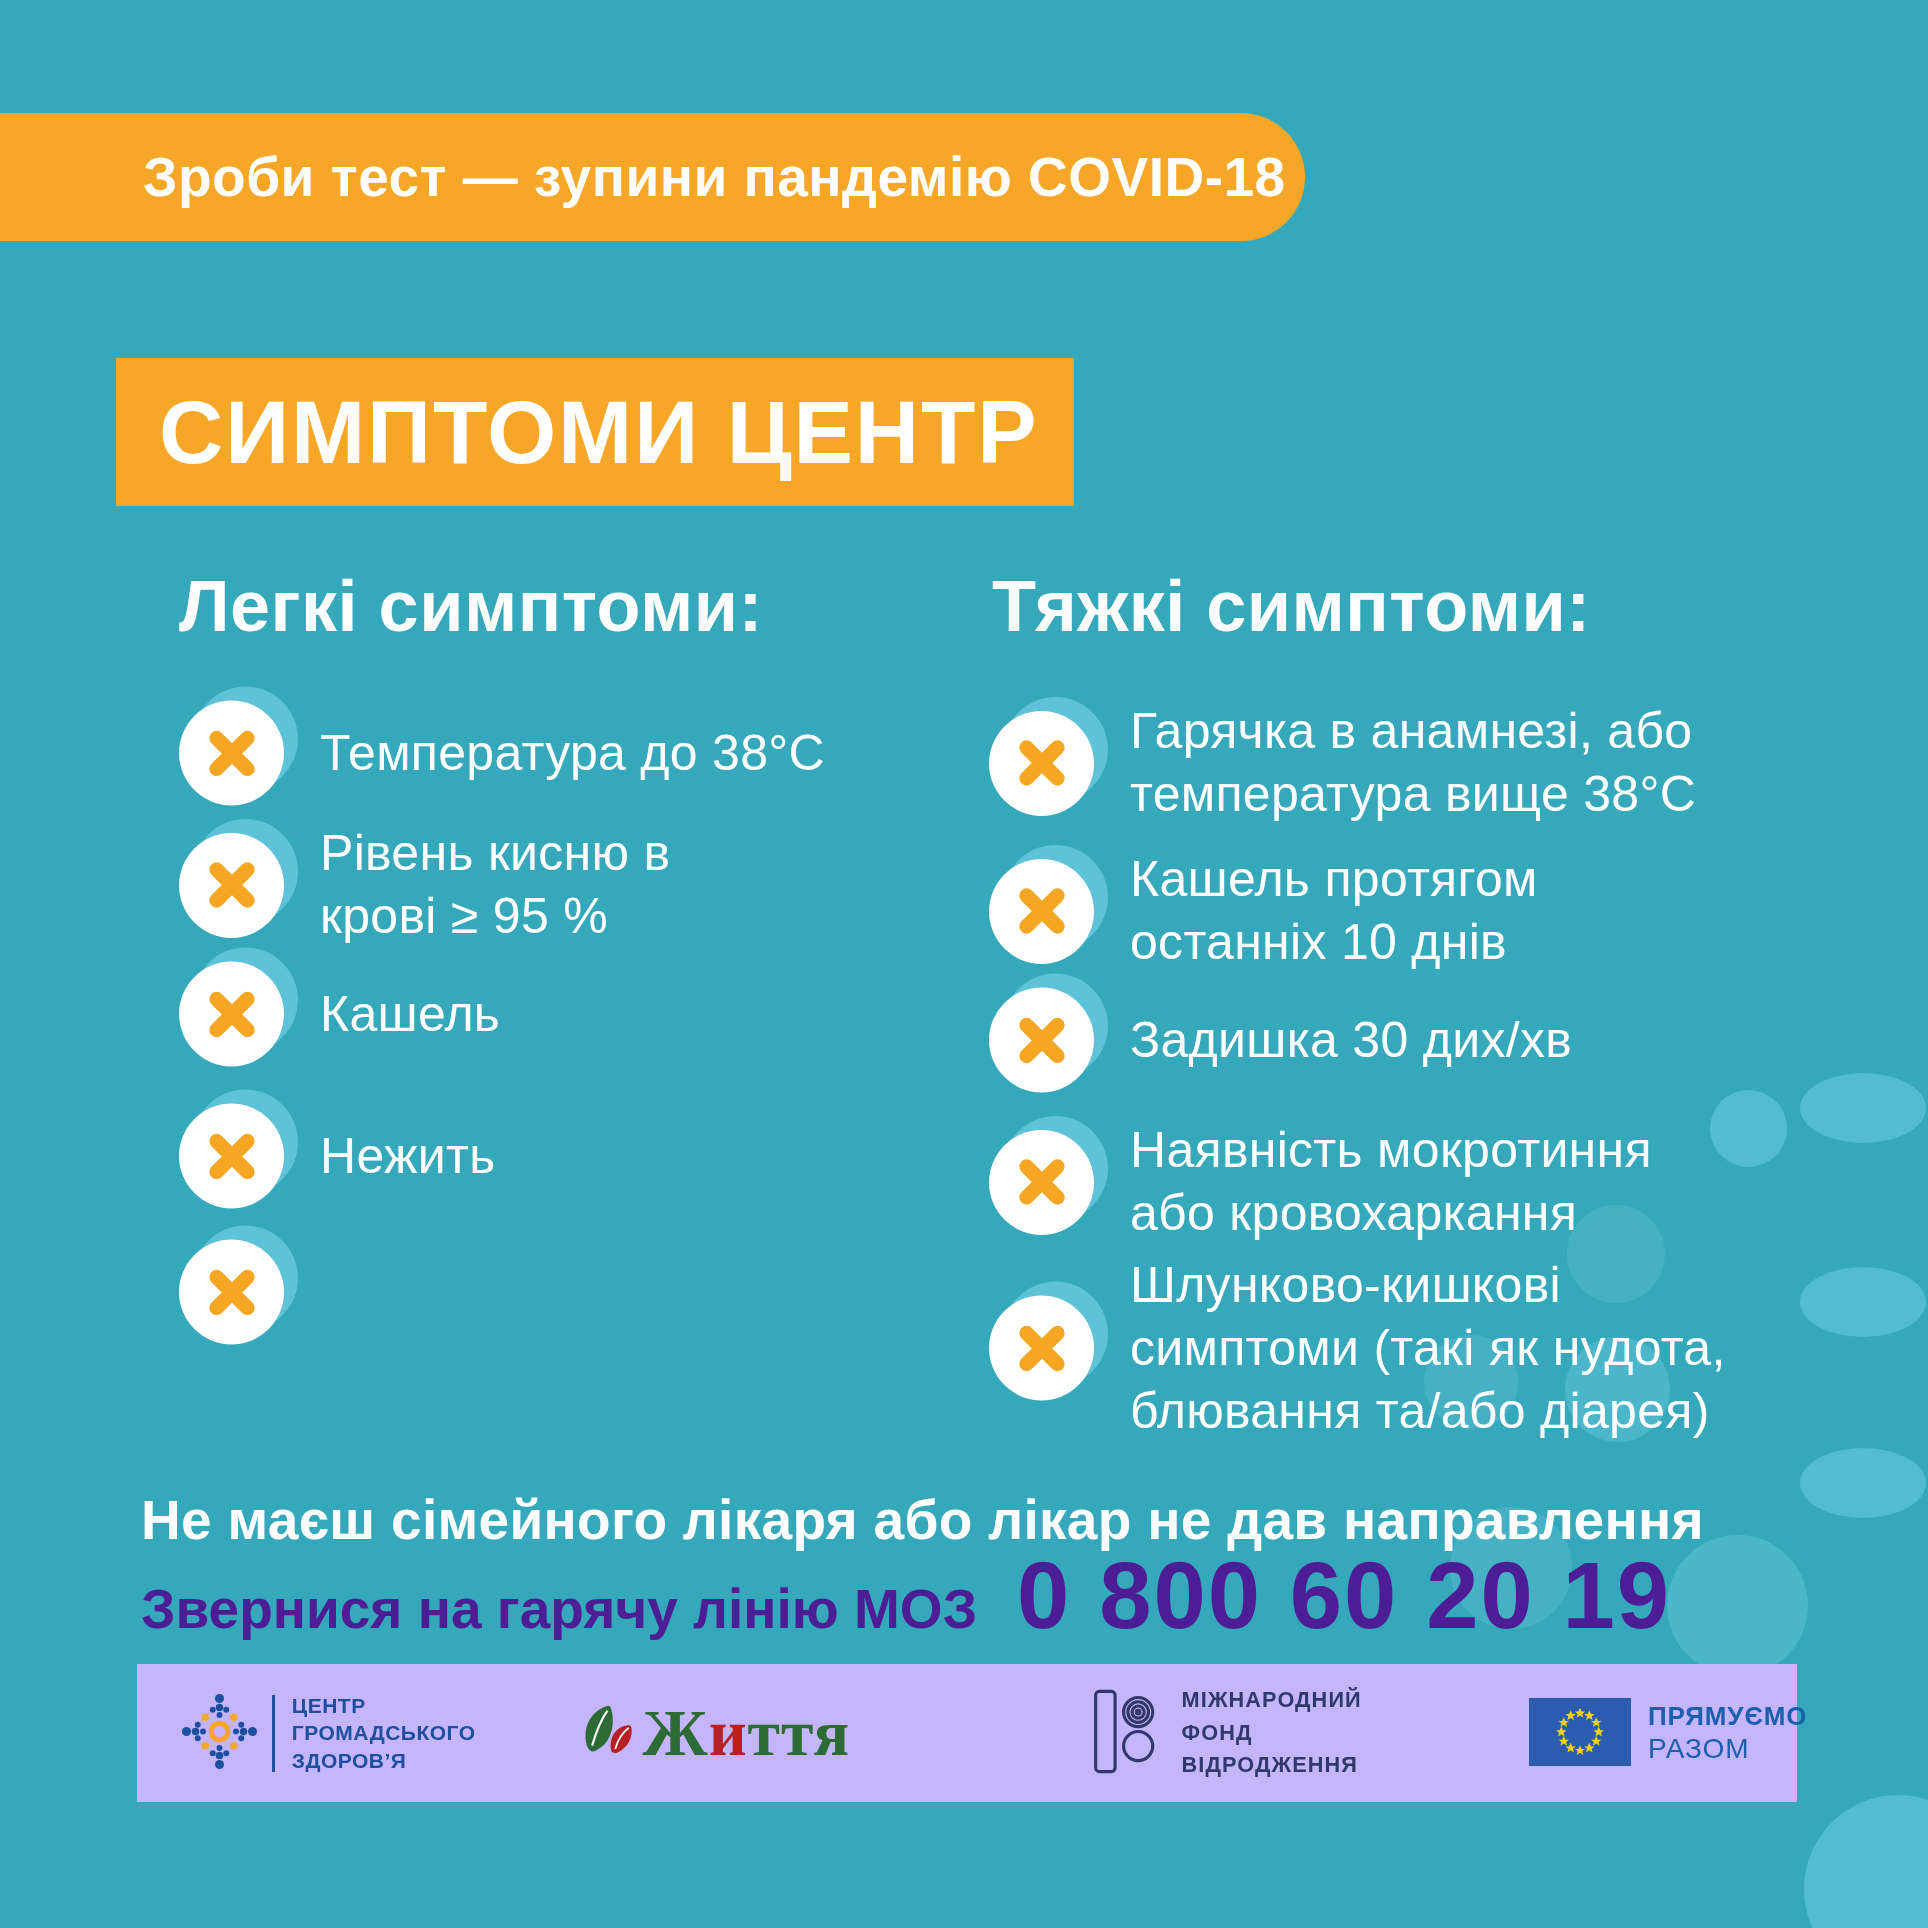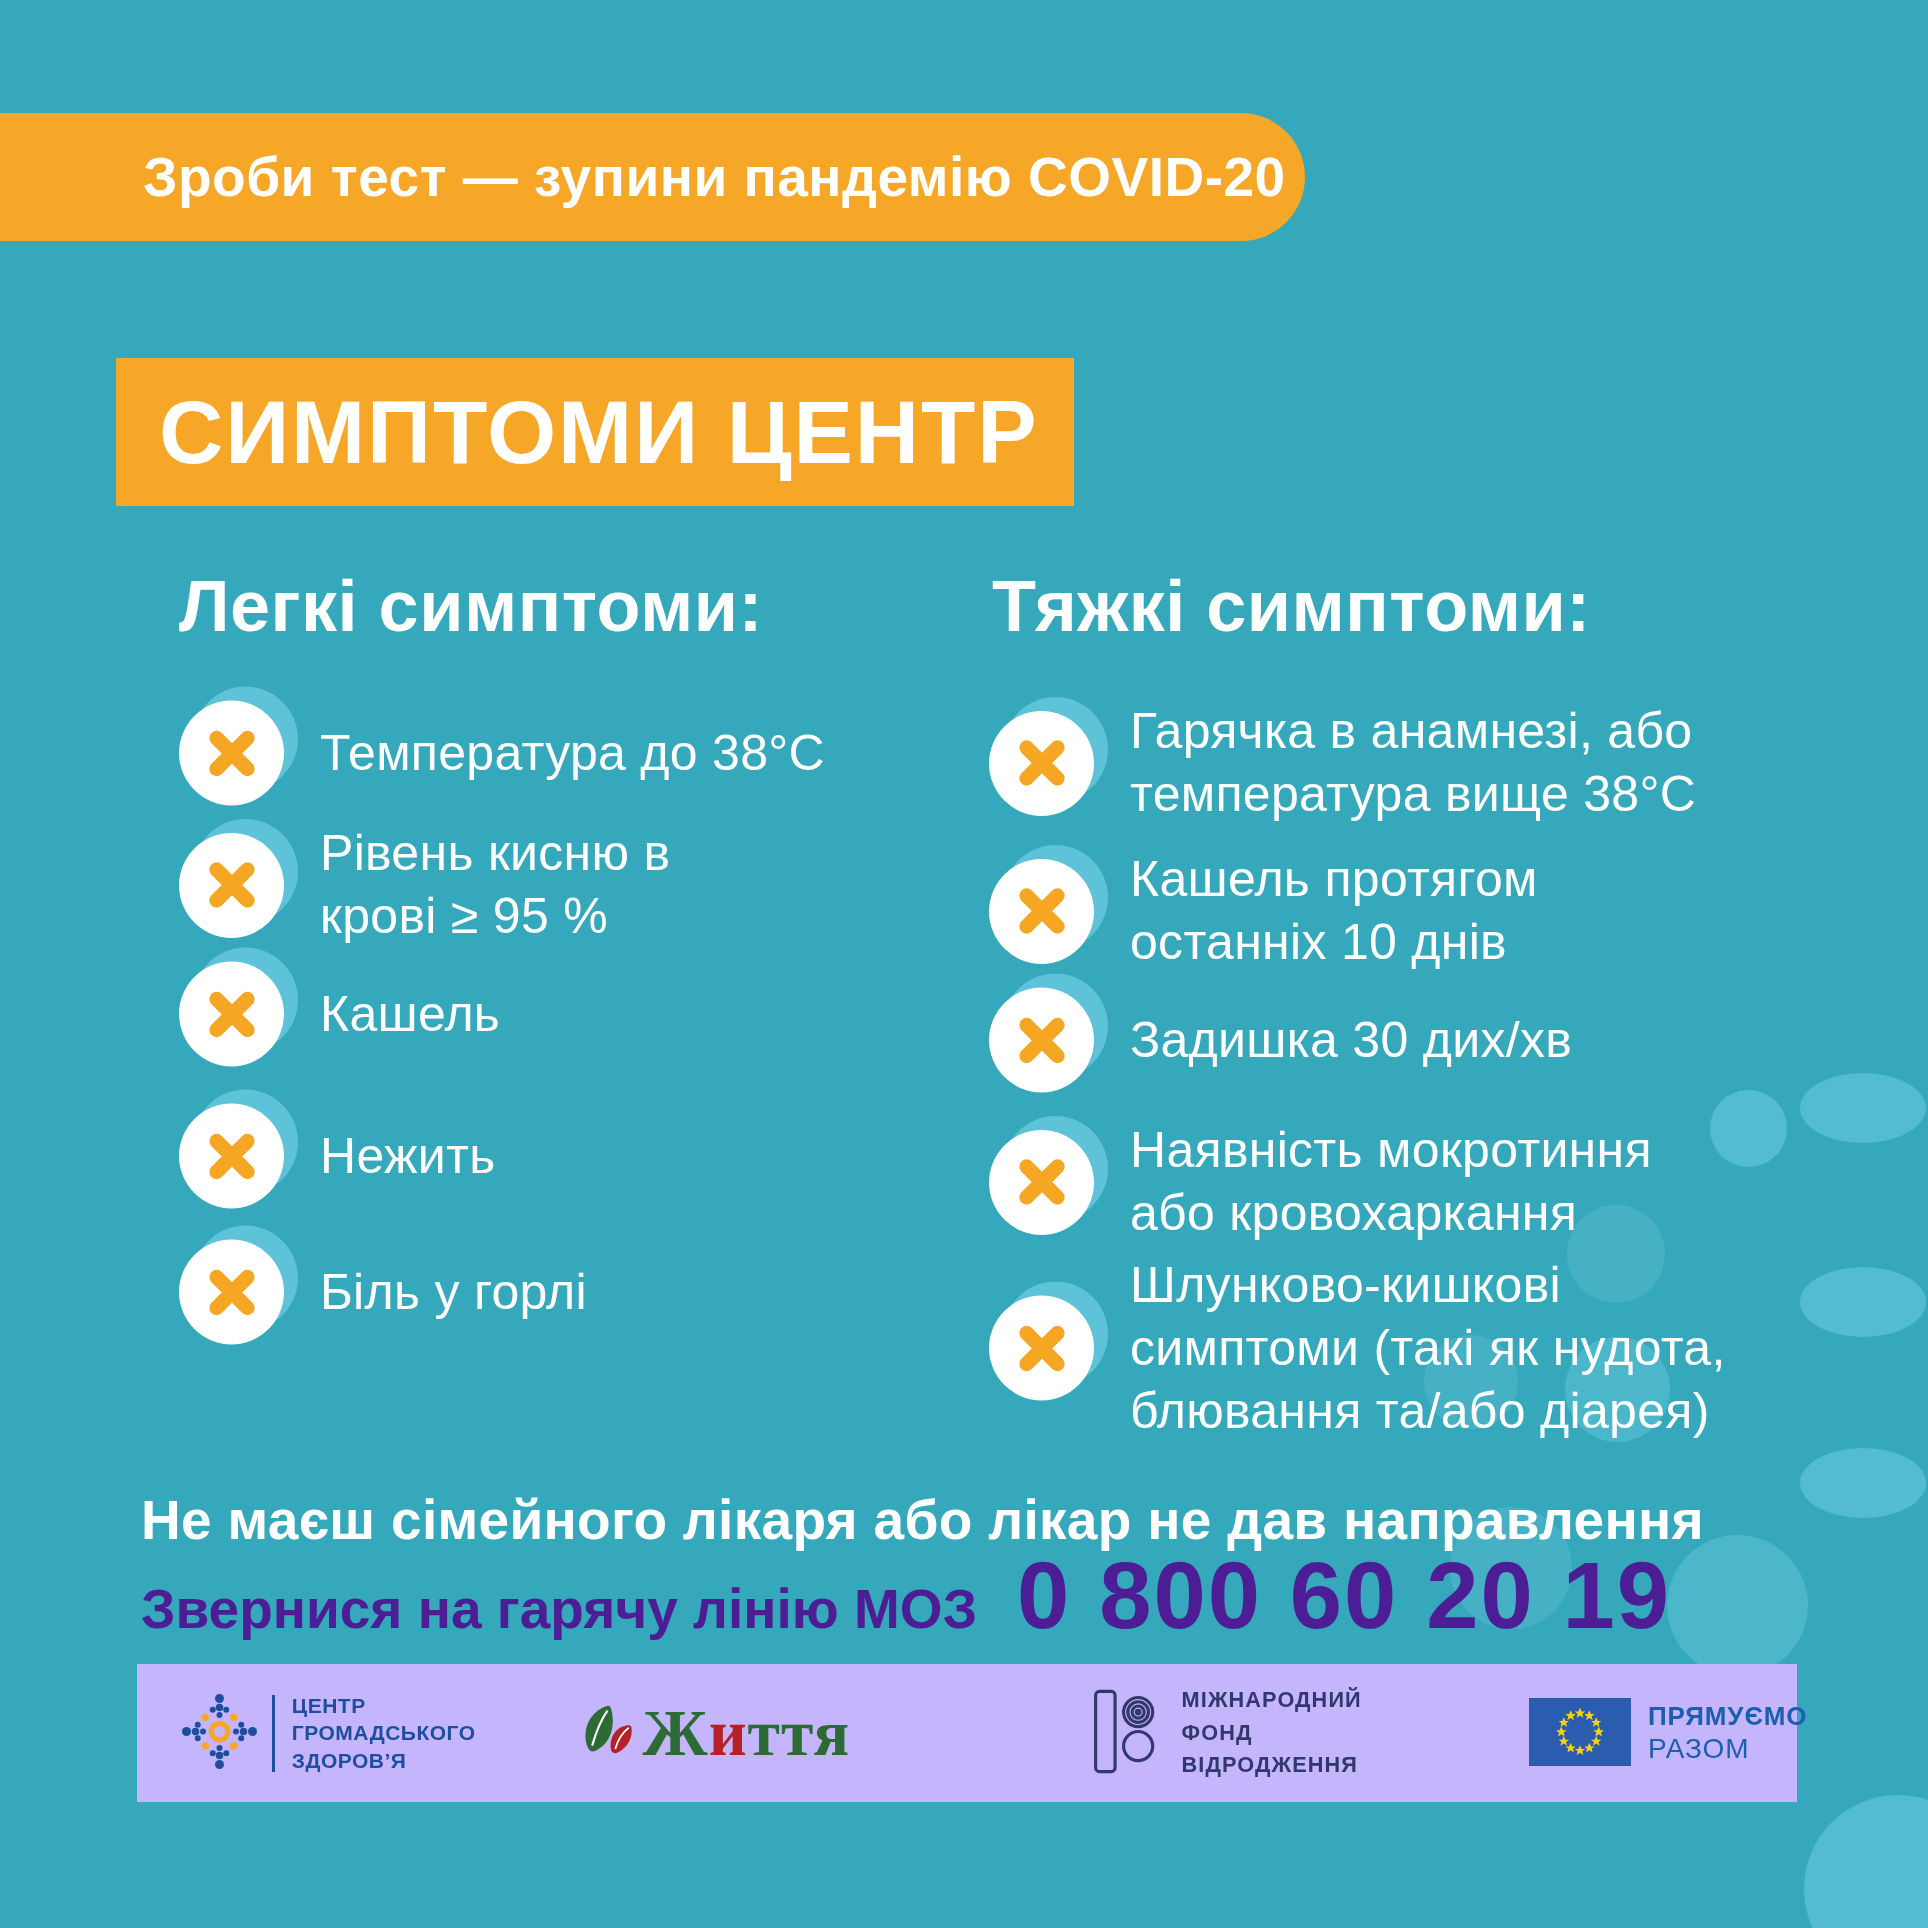--- a/index.html
+++ b/index.html
@@ -110,21 +110,21 @@
   <div class="deco deco-soft" style="left:1567px;top:1205px;width:98px;height:98px;"></div>
   <div class="deco deco-strong" style="left:1800px;top:1267px;width:126px;height:70px;"></div>
   <div class="deco deco-soft" style="left:1424px;top:1335px;width:94px;height:94px;"></div>
   <div class="deco deco-soft2" style="left:1565px;top:1337px;width:105px;height:105px;"></div>
   <div class="deco deco-strong" style="left:1800px;top:1448px;width:126px;height:70px;"></div>
   <div class="deco deco-soft" style="left:1450px;top:1507px;width:122px;height:122px;"></div>
   <div class="deco deco-soft2" style="left:1667px;top:1535px;width:141px;height:141px;"></div>
   <div class="deco deco-strong" style="left:1804px;top:1795px;width:188px;height:188px;"></div>
 
   <div class="banner">
-    <span>Зроби тест — зупини пандемію COVID-20</span>
+    <span>Зроби тест — зупини пандемію COVID-18</span>
   </div>
 
   <div class="title-box">
     <span>СИМПТОМИ ЦЕНТР</span>
   </div>
 
   <div class="col-heading mild-heading">Легкі симптоми:</div>
   <div class="col-heading severe-heading">Тяжкі симптоми:</div>
 
   <div class="row" style="left:179px;top:753px;">
@@ -174,21 +174,20 @@
   </div>
   <div class="row" style="left:179px;top:1292px;">
     <div class="mark">
         <span class="mark-shadow"></span>
         <span class="mark-circle">
           <svg class="cross" viewBox="0 0 64 64">
             <path d="M15 15 L49 49 M49 15 L15 49" stroke="#f5a623" stroke-width="16" stroke-linecap="round" fill="none"></path>
           </svg>
         </span>
       </div>
-    <div class="row-text">Біль у горлі</div>
   </div>
 
   <div class="row" style="left:989px;top:763px;">
     <div class="mark">
         <span class="mark-shadow"></span>
         <span class="mark-circle">
           <svg class="cross" viewBox="0 0 64 64">
             <path d="M15 15 L49 49 M49 15 L15 49" stroke="#f5a623" stroke-width="16" stroke-linecap="round" fill="none"></path>
           </svg>
         </span>

